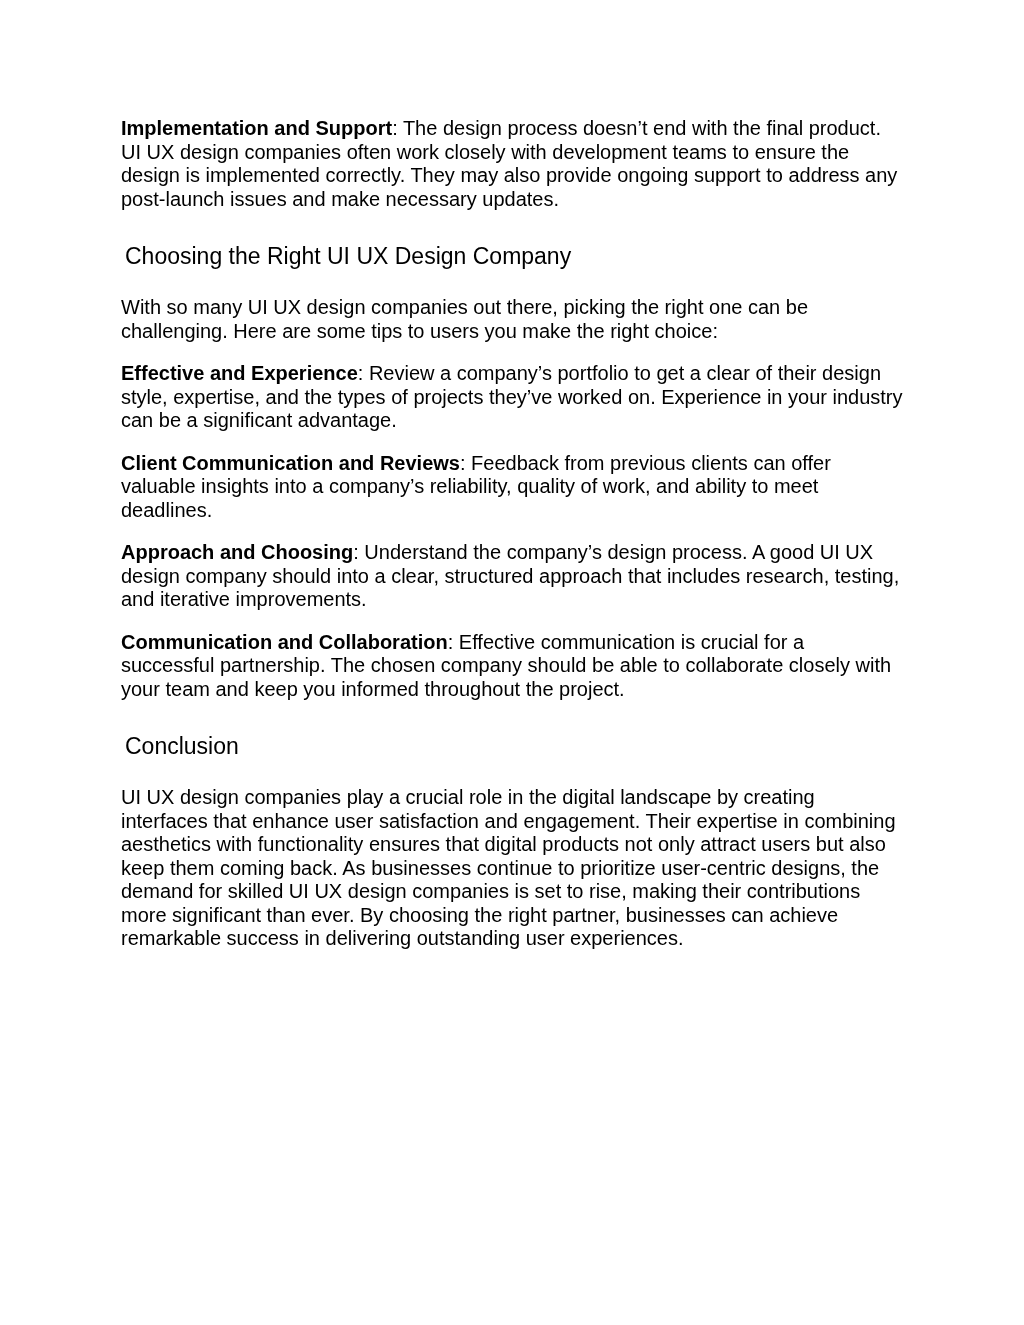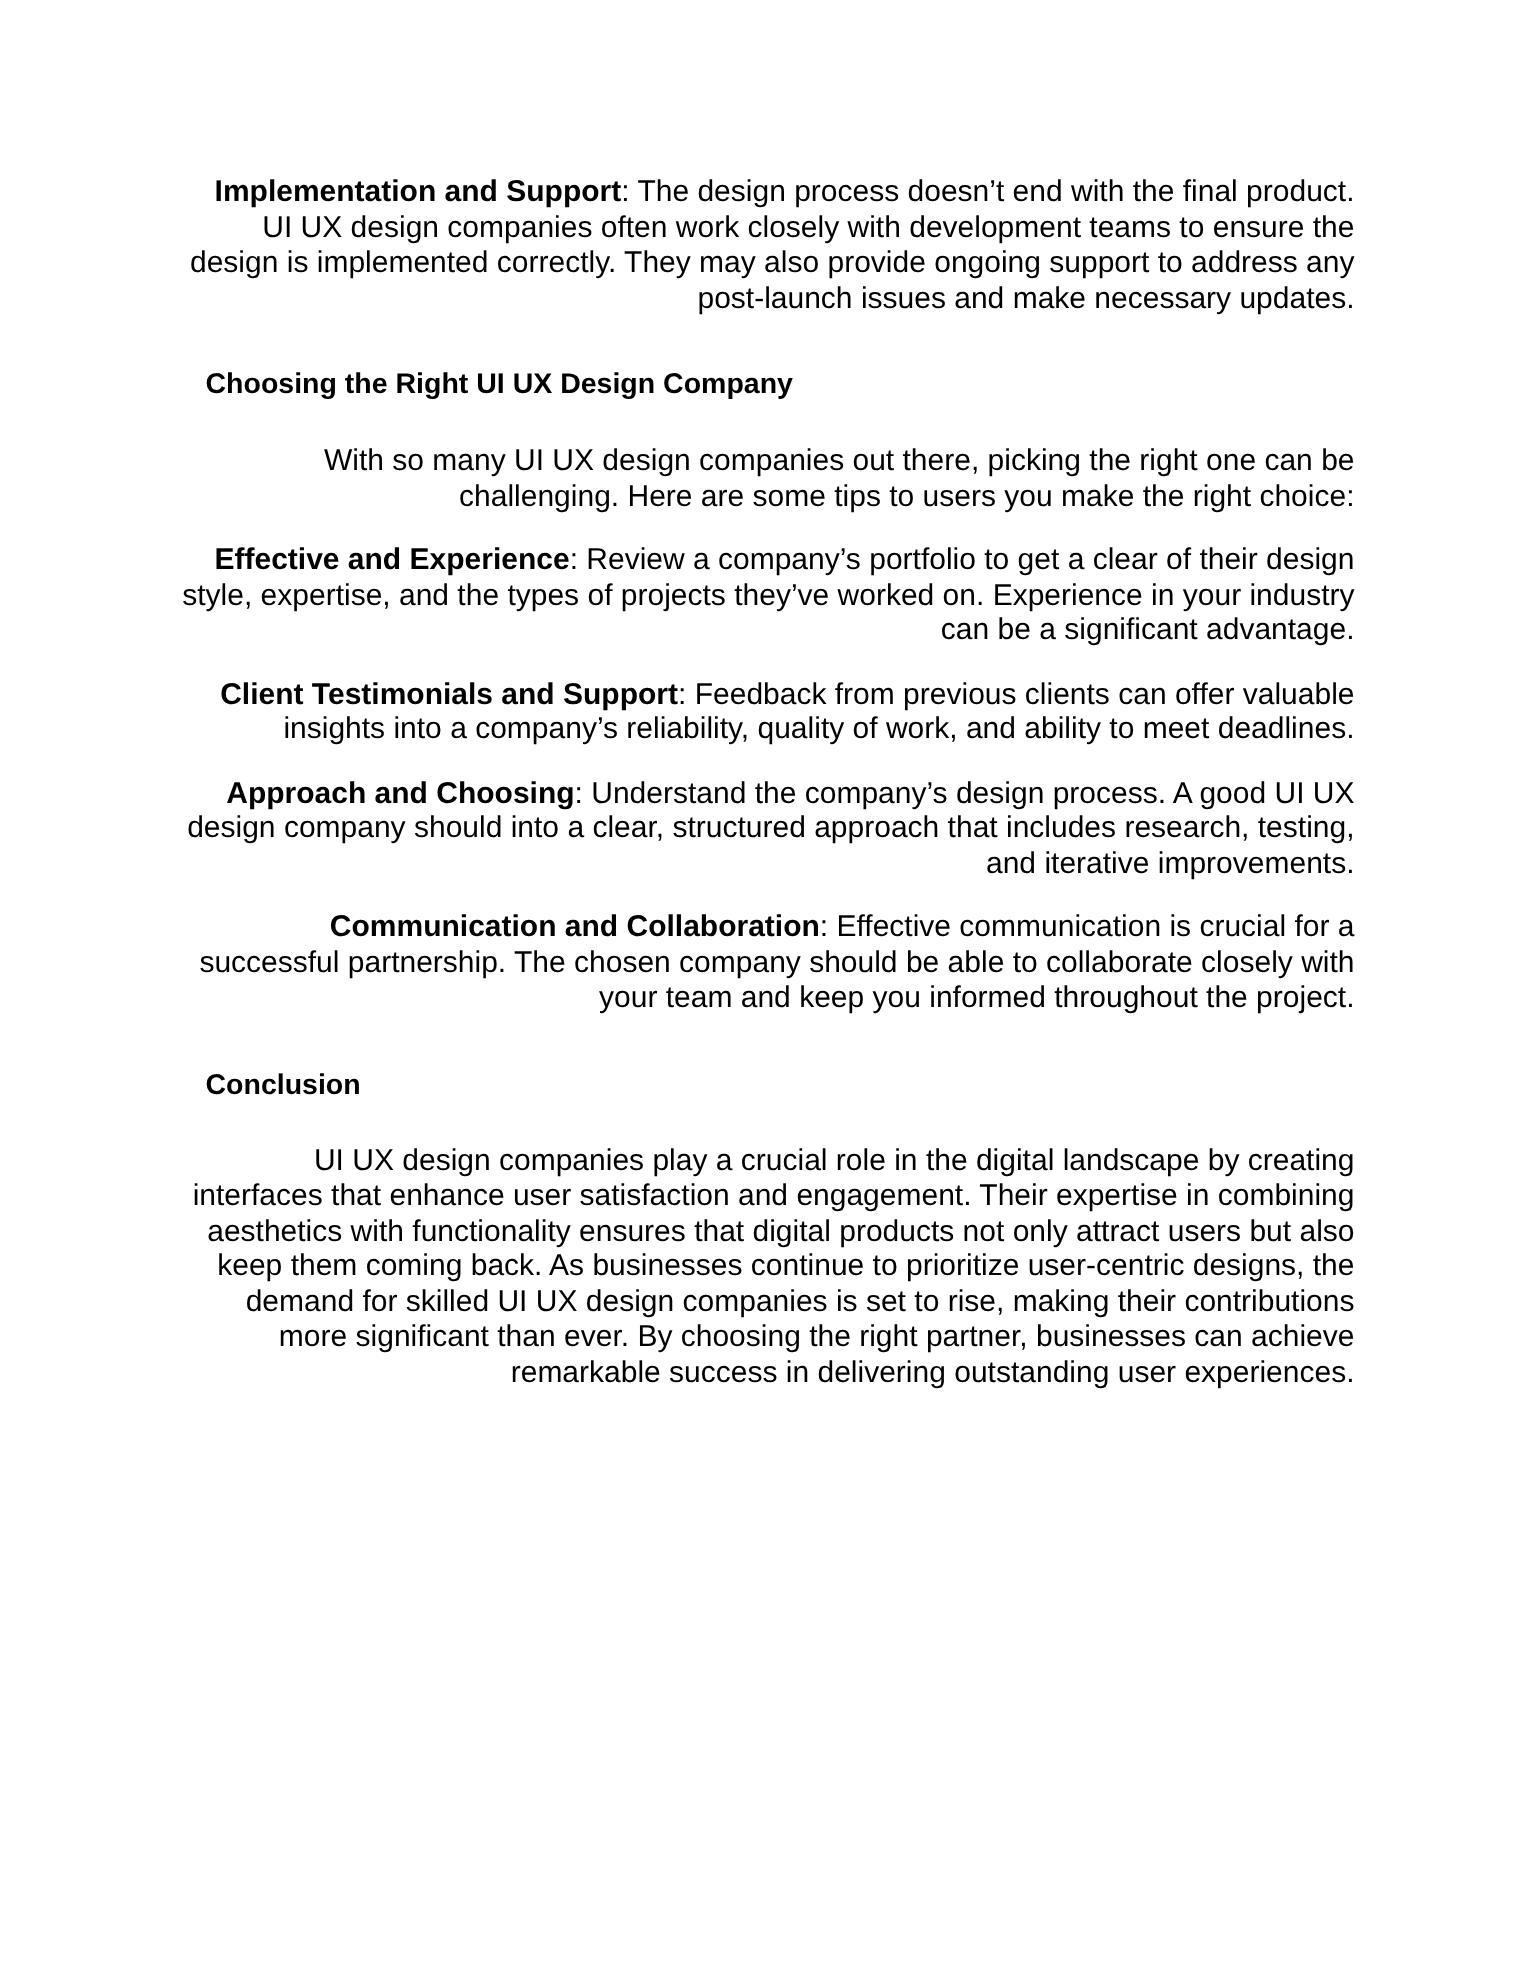--- a/index.html
+++ b/index.html
@@ -22,49 +22,48 @@
     width: 782px;
     font-family: "Liberation Sans", "DejaVu Sans", sans-serif;
     font-size: 20px;
     line-height: 23.5px;
     color: #000000;
     -webkit-font-smoothing: antialiased;
   }
   .doc-content p {
     margin: 0 0 19px 0;
     padding: 0;
-    text-align: right;
   }
   .doc-content p .lead {
     font-weight: bold;
   }
   .doc-heading {
     font-family: "Liberation Sans", "DejaVu Sans", sans-serif;
-    font-size: 19px;
+    font-size: 23px;
     line-height: 31px;
-    font-weight: bold;
-    margin: 30px 0 24px 16px;
+    font-weight: normal;
+    margin: 30px 0 24px 4px;
     padding: 0;
   }
 </style>
 </head>
 <body>
 
 <div class="page">
   <div class="doc-content">
 
     <p><span class="lead">Implementation and Support</span><span>: The design process doesn’t end with the final product. UI UX design companies often work closely with development teams to ensure the design is implemented correctly. They may also provide ongoing support to address any post-launch issues and make necessary updates.</span></p>
 
     <h1 class="doc-heading">Choosing the Right UI UX Design Company</h1>
 
     <p>With so many UI UX design companies out there, picking the right one can be challenging. Here are some tips to users you make the right choice:</p>
 
     <p><span class="lead">Effective and Experience</span><span>: Review a company’s portfolio to get a clear of their design style, expertise, and the types of projects they’ve worked on. Experience in your industry can be a significant advantage.</span></p>
 
-    <p><span class="lead">Client Testimonials and Support</span><span>: Feedback from previous clients can offer valuable insights into a company’s reliability, quality of work, and ability to meet deadlines.</span></p>
+    <p><span class="lead">Client Communication and Reviews</span><span>: Feedback from previous clients can offer valuable insights into a company’s reliability, quality of work, and ability to meet deadlines.</span></p>
 
     <p><span class="lead">Approach and Choosing</span><span>: Understand the company’s design process. A good UI UX design company should into a clear, structured approach that includes research, testing, and iterative improvements.</span></p>
 
     <p><span class="lead">Communication and Collaboration</span><span>: Effective communication is crucial for a successful partnership. The chosen company should be able to collaborate closely with your team and keep you informed throughout the project.</span></p>
 
     <h1 class="doc-heading">Conclusion</h1>
 
     <p>UI UX design companies play a crucial role in the digital landscape by creating interfaces that enhance user satisfaction and engagement. Their expertise in combining aesthetics with functionality ensures that digital products not only attract users but also keep them coming back. As businesses continue to prioritize user-centric designs, the demand for skilled UI UX design companies is set to rise, making their contributions more significant than ever. By choosing the right partner, businesses can achieve remarkable success in delivering outstanding user experiences.</p>
 
   </div>

